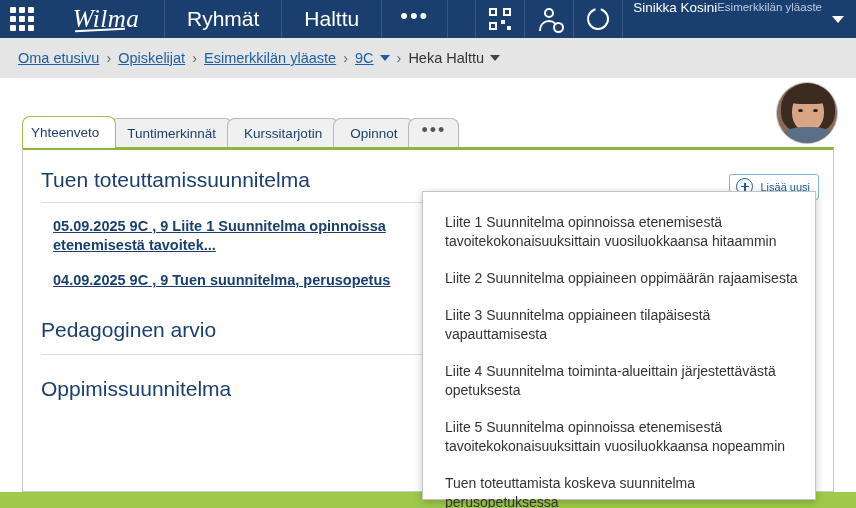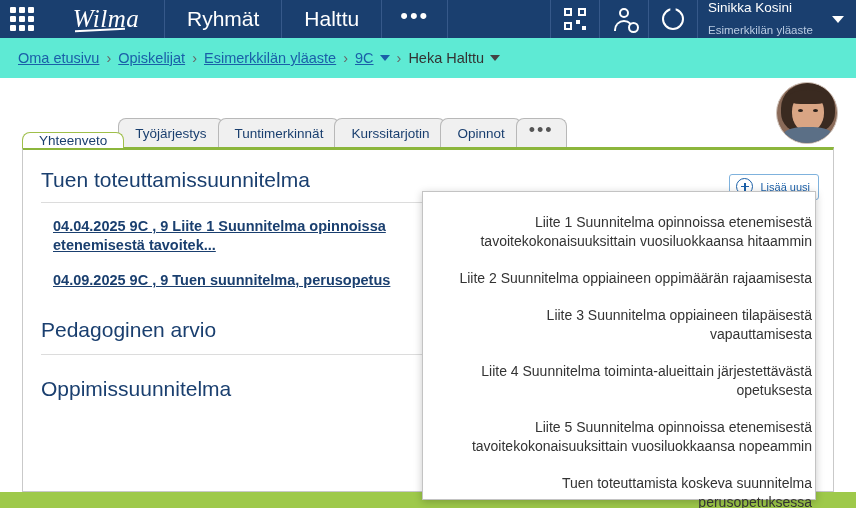--- a/index.html
+++ b/index.html
@@ -94,42 +94,42 @@
   .power {
     width: 22px; height: 22px; border: 2px solid #fff; border-radius: 50%;
     position: relative;
     clip-path: polygon(0 0, 38% 0, 38% 40%, 62% 40%, 62% 0, 100% 0, 100% 100%, 0 100%);
   }
   .power::after {
     content: ""; position: absolute; left: 50%; top: -6px;
     margin-left: -1px; width: 2px; height: 12px; background: #fff;
   }
   .userbox {
-    display: flex; flex-direction: column; justify-content: space-between;
+    display: flex; flex-direction: row; justify-content: flex-start;
     padding: 0 6px 0 10px; cursor: pointer; min-width: 130px;
   }
   .userbox .uname { font-size: 13.5px; color: #ffffff; line-height: 16px; }
   .userbox .urole { font-size: 11.5px; color: #b9cbe2; line-height: 15px; }
   .caret-down {
     display: flex; align-items: center; padding: 0 12px 0 4px; cursor: pointer;
   }
   .caret-down span {
     display: block; width: 0; height: 0;
     border-left: 6px solid transparent; border-right: 6px solid transparent;
     border-top: 7px solid #ffffff;
   }
 
   
   .breadcrumb {
     position: absolute; top: 38px; left: 0; width: 856px; height: 40px;
     display: flex; align-items: center;
     padding-left: 18px;
     font-size: 14.5px;
     color: #333;
-    background: #5eead4;
+    background: #e5e5e5;
   }
   .bc-link { color: #1a5fa8; text-decoration: underline; cursor: pointer; }
   .bc-sep { color: #666; margin: 0 7px; }
   .bc-current { color: #333; }
   .bc-caret {
     display: inline-block; width: 0; height: 0; margin-left: 6px;
     border-left: 5px solid transparent; border-right: 5px solid transparent;
     border-top: 6px solid #1a5fa8; cursor: pointer;
   }
   .bc-caret.dark { border-top-color: #444; }
@@ -179,26 +179,27 @@
     color: #1a3f6f;
     font-size: 13.5px;
     display: flex; align-items: center;
     padding: 0 16px;
     margin-right: -6px;
     cursor: pointer;
     position: relative;
   }
   .tab.active {
     background: #ffffff;
-    height: 16px;
+    height: 32px;
     z-index: 5;
     border-color: #9fbf4a;
     border-bottom: none;
     color: #1a3f6f;
     font-weight: normal;
+    padding-left: 8px;
   }
   .tab.dots { padding: 0 12px; font-size: 18px; letter-spacing: 2px; color: #555; padding-bottom: 7px; }
 
   
   .panel {
     position: absolute; top: 147px; left: 22px;
     width: 812px; height: 345px;
     background: #ffffff;
     border: 1px solid #c9c9c9;
     border-top: 3px solid #8cb63c;
@@ -268,21 +269,20 @@
     box-shadow: 0 2px 8px rgba(0,0,0,0.22);
     padding: 12px 0;
     z-index: 50;
   }
   .dd-item {
     padding: 9px 3px 9px 22px;
     font-size: 14px;
     color: #333333;
     line-height: 19px;
     cursor: pointer;
-    text-align: right;
   }
 
   
   .bottom-strip {
     position: absolute; left: 0; bottom: 0; width: 856px; height: 16px;
     background: #9ec94a;
   }
 </style>
 </head>
 <body>
@@ -359,39 +359,38 @@
   <span class="hair"></span>
   <span class="face"></span>
   <span class="bang"></span>
   <span class="eye l"></span>
   <span class="eye r"></span>
   <span class="shirt"></span>
 </div>
 
 <div class="tabs">
   <div class="tab active">Yhteenveto</div>
-  <div class="tab">Työjärjestys</div>
   <div class="tab">Tuntimerkinnät</div>
   <div class="tab">Kurssitarjotin</div>
   <div class="tab">Opinnot</div>
   <div class="tab dots">•••</div>
 </div>
 
 <div class="panel">
   <h2 class="section-title">Tuen toteuttamissuunnitelma</h2>
 
   <div class="add-new">
     <span class="plus"></span>
     <span class="lbl">Lisää uusi</span>
   </div>
 
   <div class="divider"></div>
 
   <div class="doc-list">
-    <a class="doc-link">04.04.2025 9C , 9 Liite 1 Suunnitelma opinnoissa etenemisestä tavoitek...</a>
+    <a class="doc-link">05.09.2025 9C , 9 Liite 1 Suunnitelma opinnoissa etenemisestä tavoitek...</a>
     <a class="doc-link">04.09.2025 9C , 9 Tuen suunnitelma, perusopetus</a>
   </div>
 
   <h2 class="section-title2">Pedagoginen arvio</h2>
   <div class="divider"></div>
 
   <h2 class="section-title3">Oppimissuunnitelma</h2>
 </div>
 
 <div class="dropdown">

